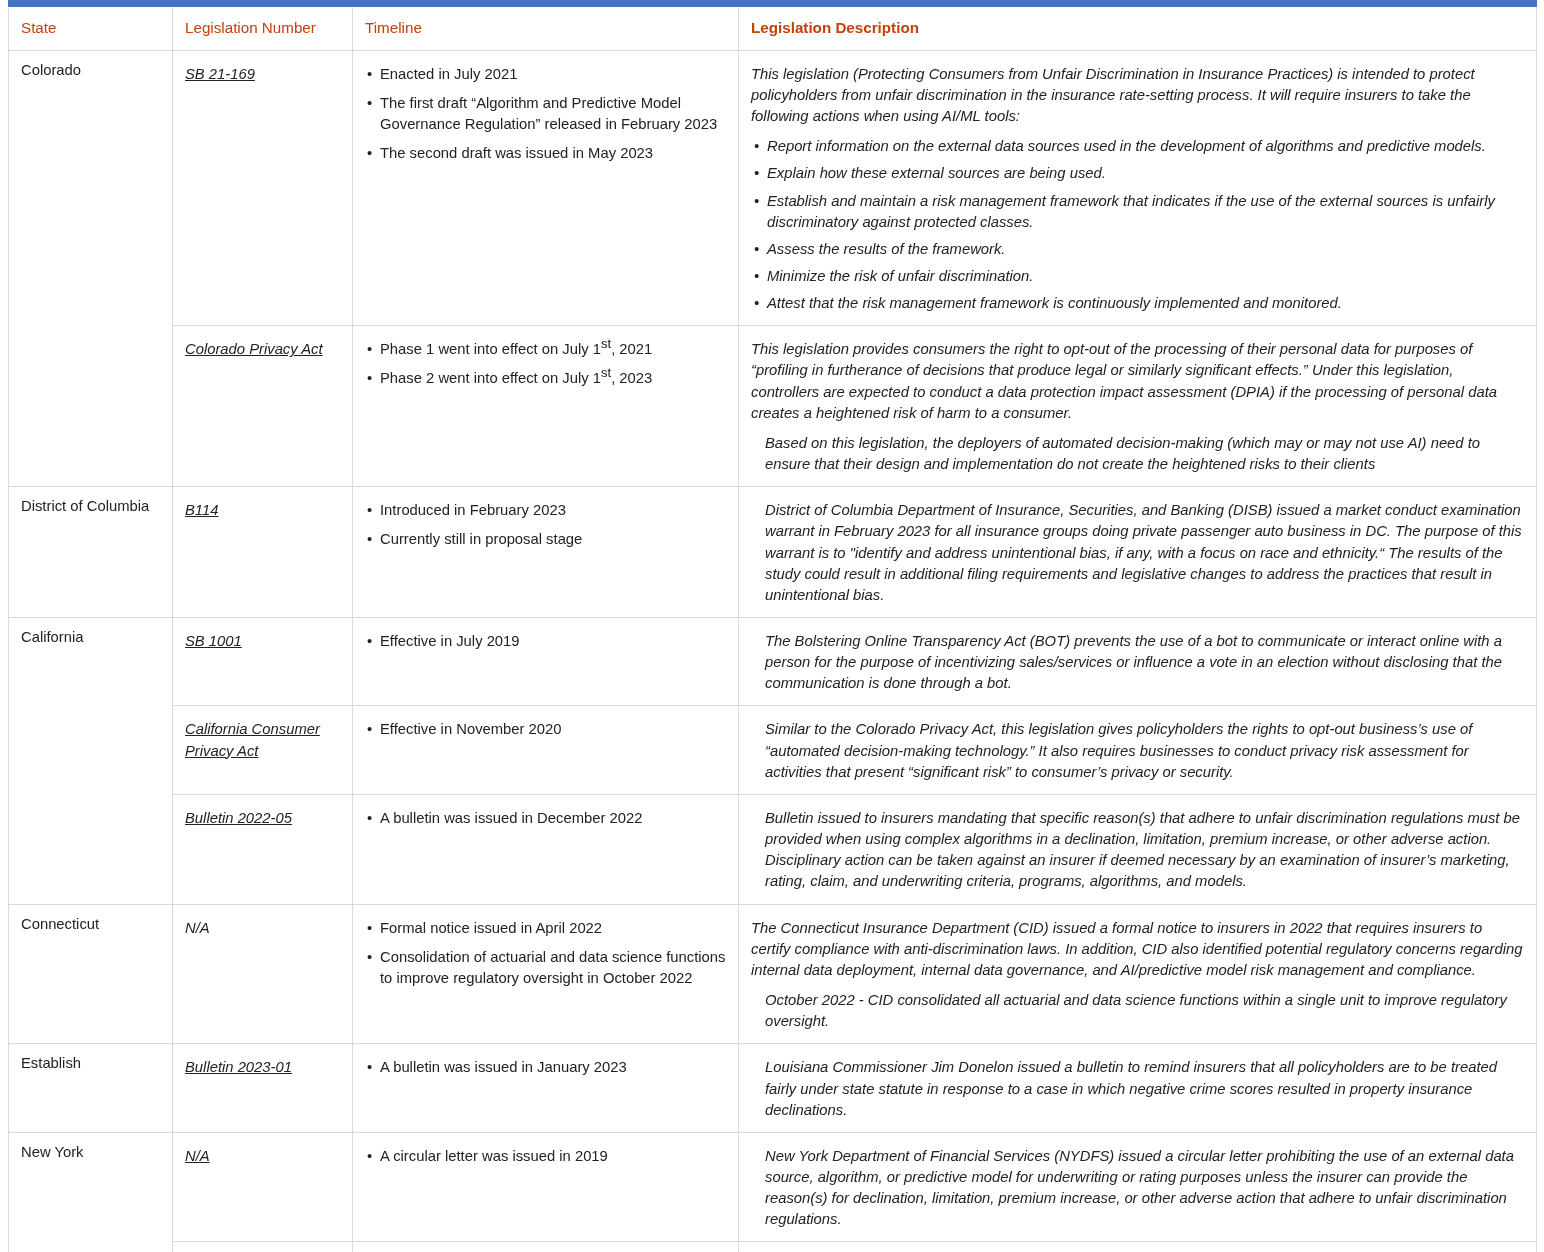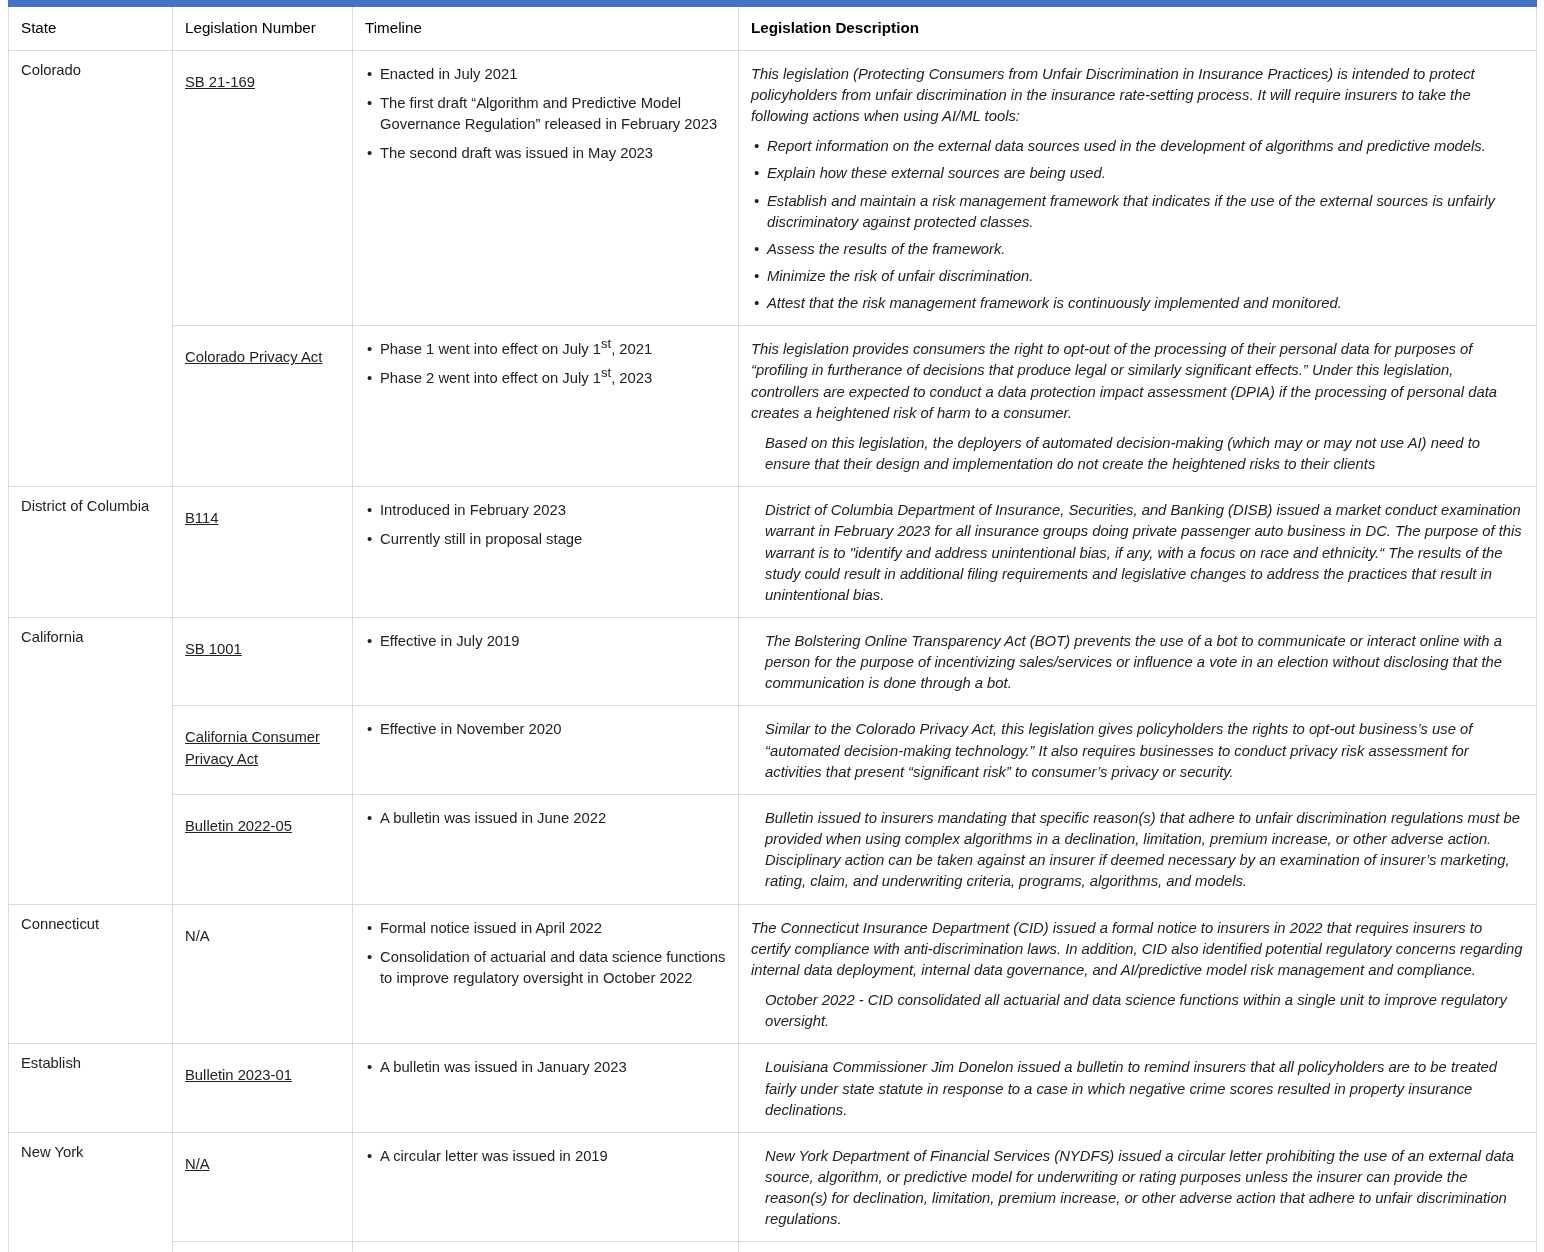--- a/index.html
+++ b/index.html
@@ -25,30 +25,30 @@
   col.c-desc  { width: 798px; }
 
   th, td {
     border: 1px solid #DBDBDB;
     vertical-align: top;
     text-align: left;
     padding: 9px 12px 11px 12px;
   }
   thead th {
     border-top: none;
-    color: #000000;
+    color: #c2410c;
     font-weight: 400;
     font-size: 15.2px;
     padding-top: 10px;
     padding-bottom: 11px;
   }
   thead th.desc-head { font-weight: 700; }
 
   td.state-cell { color: #222; }
-  td.leg-cell   { padding-top: 21px; }
+  td.leg-cell   { padding-top: 13px; font-style: italic; }
   td.time-cell  { padding-top: 13px; }
   td.desc-cell  { padding-top: 13px; font-style: italic; }
 
   .leg-link  { text-decoration: underline; color: #222; cursor: pointer; }
   .leg-plain { color: #222; }
 
   ul.timeline-list, ul.desc-bullets {
     margin: 0; padding: 0; list-style: none;
   }
   ul.timeline-list li {
@@ -169,21 +169,21 @@
             </ul>
           </td>
           <td class="desc-cell">
             <p>Similar to the Colorado Privacy Act, this legislation gives policyholders the rights to opt-out business’s use of “automated decision-making technology.” It also requires businesses to conduct privacy risk assessment for activities that present “significant risk” to consumer’s privacy or security.</p>
           </td>
         </tr>
         <tr>
           <td class="leg-cell"><span class="leg-link">Bulletin 2022-05</span></td>
           <td class="time-cell">
             <ul class="timeline-list">
-              <li>A bulletin was issued in June 2022</li>
+              <li>A bulletin was issued in December 2022</li>
             </ul>
           </td>
           <td class="desc-cell">
             <p>Bulletin issued to insurers mandating that specific reason(s) that adhere to unfair discrimination regulations must be provided when using complex algorithms in a declination, limitation, premium increase, or other adverse action. Disciplinary action can be taken against an insurer if deemed necessary by an examination of insurer’s marketing, rating, claim, and underwriting criteria, programs, algorithms, and models.</p>
           </td>
         </tr>
         <tr>
           <td class="state-cell" rowspan="1">Connecticut</td>
           <td class="leg-cell"><span class="leg-plain">N/A</span></td>
           <td class="time-cell">

